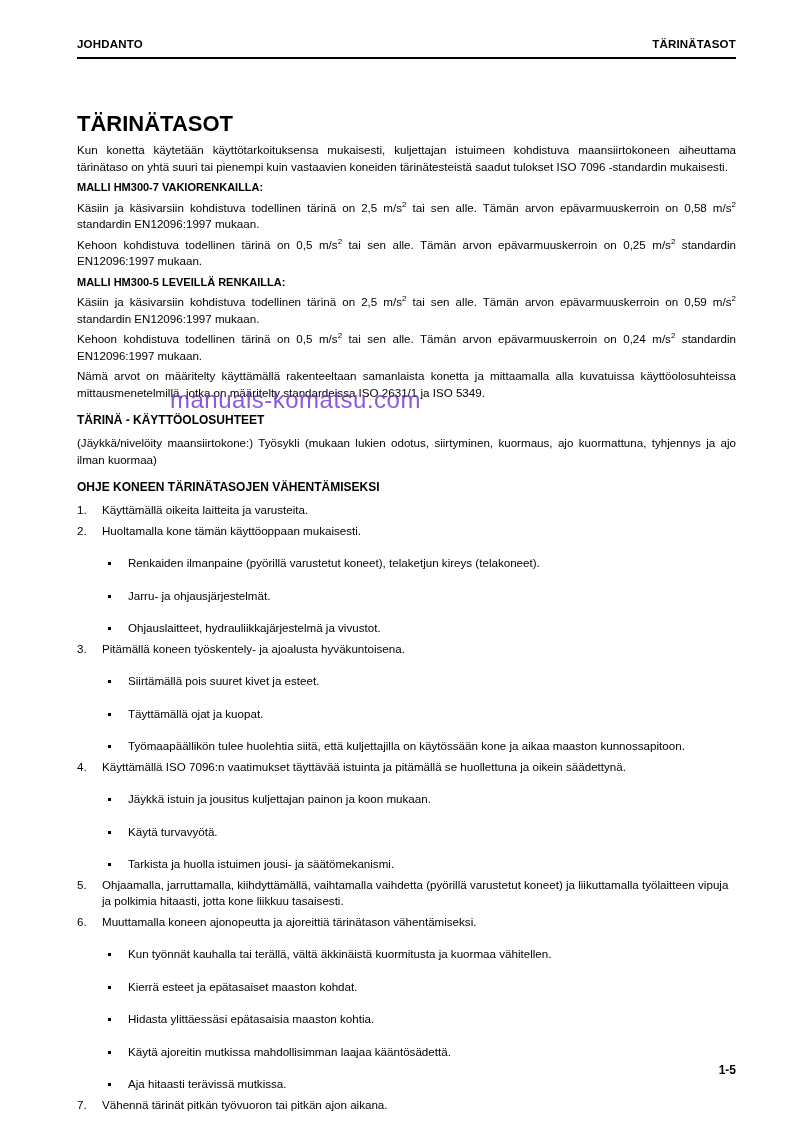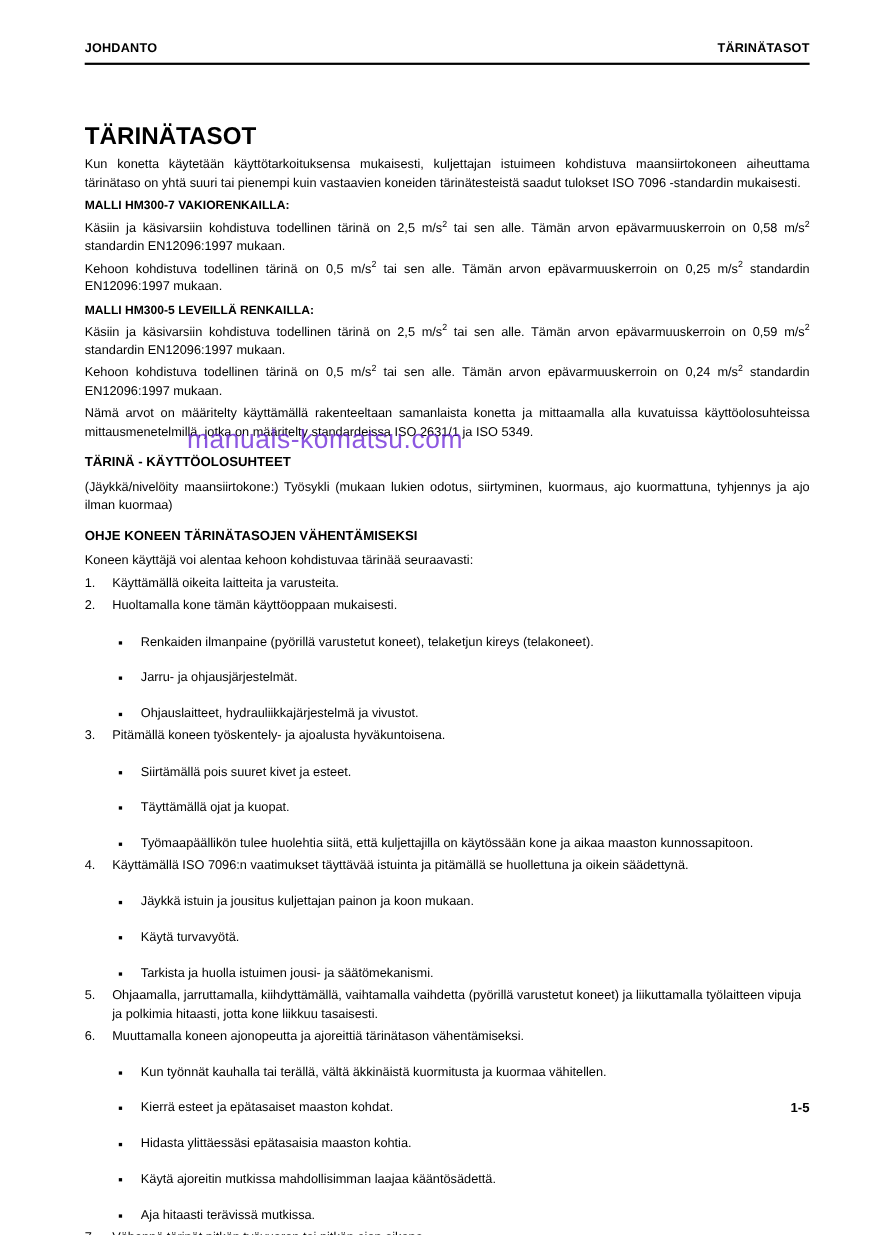--- a/index.html
+++ b/index.html
@@ -17,21 +17,21 @@
   p { margin:0 0 4px 0; text-align:justify; }
   .sub { font-weight:bold; font-size:11px; margin:2px 0 4px 0; }
   sup { font-size:8px; vertical-align:5px; line-height:0; }
   ol { list-style:none; margin:0; padding:0; }
   .num { position:relative; padding-left:25px; margin-bottom:4px; }
   .num .n { position:absolute; left:0; top:0; }
   .bul { position:relative; padding-left:51px; margin:16px 0 4px 0; text-align:justify; }
   .bul .dot { position:absolute; left:31px; top:7px; width:3px; height:3px; background:#000; }
   .watermark { position:absolute; left:170px; top:386px; font-size:24px; color:#6d28d9; opacity:0.78;
                font-family:"Liberation Sans", sans-serif; letter-spacing:0.5px; }
-  .pageno { position:absolute; right:58px; top:1000px; font-weight:bold; font-size:12px;margin-left:24px; }
+  .pageno { position:absolute; right:58px; top:1063px; font-weight:bold; font-size:12px;margin-left:24px; }
 </style>
 </head>
 <body>
 
 <div class="page">
   <div class="hdr">
     <span class="l">JOHDANTO</span>
     <span class="r">TÄRINÄTASOT</span>
   </div>
   <div class="rule"></div>
@@ -47,21 +47,20 @@
     <div class="sub">MALLI HM300-5 LEVEILLÄ RENKAILLA:</div>
     <p><span>Käsiin ja käsivarsiin kohdistuva todellinen tärinä on 2,5  m/s</span><sup>2</sup><span> tai sen alle. Tämän arvon epävarmuuskerroin on 0,59  m/s</span><sup>2</sup><span> standardin EN12096:1997 mukaan.</span></p>
     <p><span>Kehoon kohdistuva todellinen tärinä on 0,5  m/s</span><sup>2</sup><span> tai sen alle. Tämän arvon epävarmuuskerroin on 0,24  m/s</span><sup>2</sup><span> standardin EN12096:1997 mukaan.</span></p>
 
     <p>Nämä arvot on määritelty käyttämällä rakenteeltaan samanlaista konetta ja mittaamalla alla kuvatuissa käyttöolosuhteissa mittausmenetelmillä, jotka on määritelty standardeissa ISO 2631/1 ja ISO 5349.</p>
 
     <h2>TÄRINÄ - KÄYTTÖOLOSUHTEET</h2>
     <p>(Jäykkä/nivelöity maansiirtokone:) Työsykli (mukaan lukien odotus, siirtyminen, kuormaus, ajo kuormattuna, tyhjennys ja ajo ilman kuormaa)</p>
 
     <h2>OHJE KONEEN TÄRINÄTASOJEN VÄHENTÄMISEKSI</h2>
-    <p>Koneen käyttäjä voi alentaa kehoon kohdistuvaa tärinää seuraavasti:</p>
 
     <ol id="guide-list">
         <li class="num"><span class="n">1.</span><span>Käyttämällä oikeita laitteita ja varusteita.</span></li>
         <li class="num"><span class="n">2.</span><span>Huoltamalla kone tämän käyttöoppaan mukaisesti.</span></li>
         <li class="bul"><span class="dot"></span><span>Renkaiden ilmanpaine (pyörillä varustetut koneet), telaketjun kireys (telakoneet).</span></li>
         <li class="bul"><span class="dot"></span><span>Jarru- ja ohjausjärjestelmät.</span></li>
         <li class="bul"><span class="dot"></span><span>Ohjauslaitteet, hydrauliikkajärjestelmä ja vivustot.</span></li>
         <li class="num"><span class="n">3.</span><span>Pitämällä koneen työskentely- ja ajoalusta hyväkuntoisena.</span></li>
         <li class="bul"><span class="dot"></span><span>Siirtämällä pois suuret kivet ja esteet.</span></li>
         <li class="bul"><span class="dot"></span><span>Täyttämällä ojat ja kuopat.</span></li>

